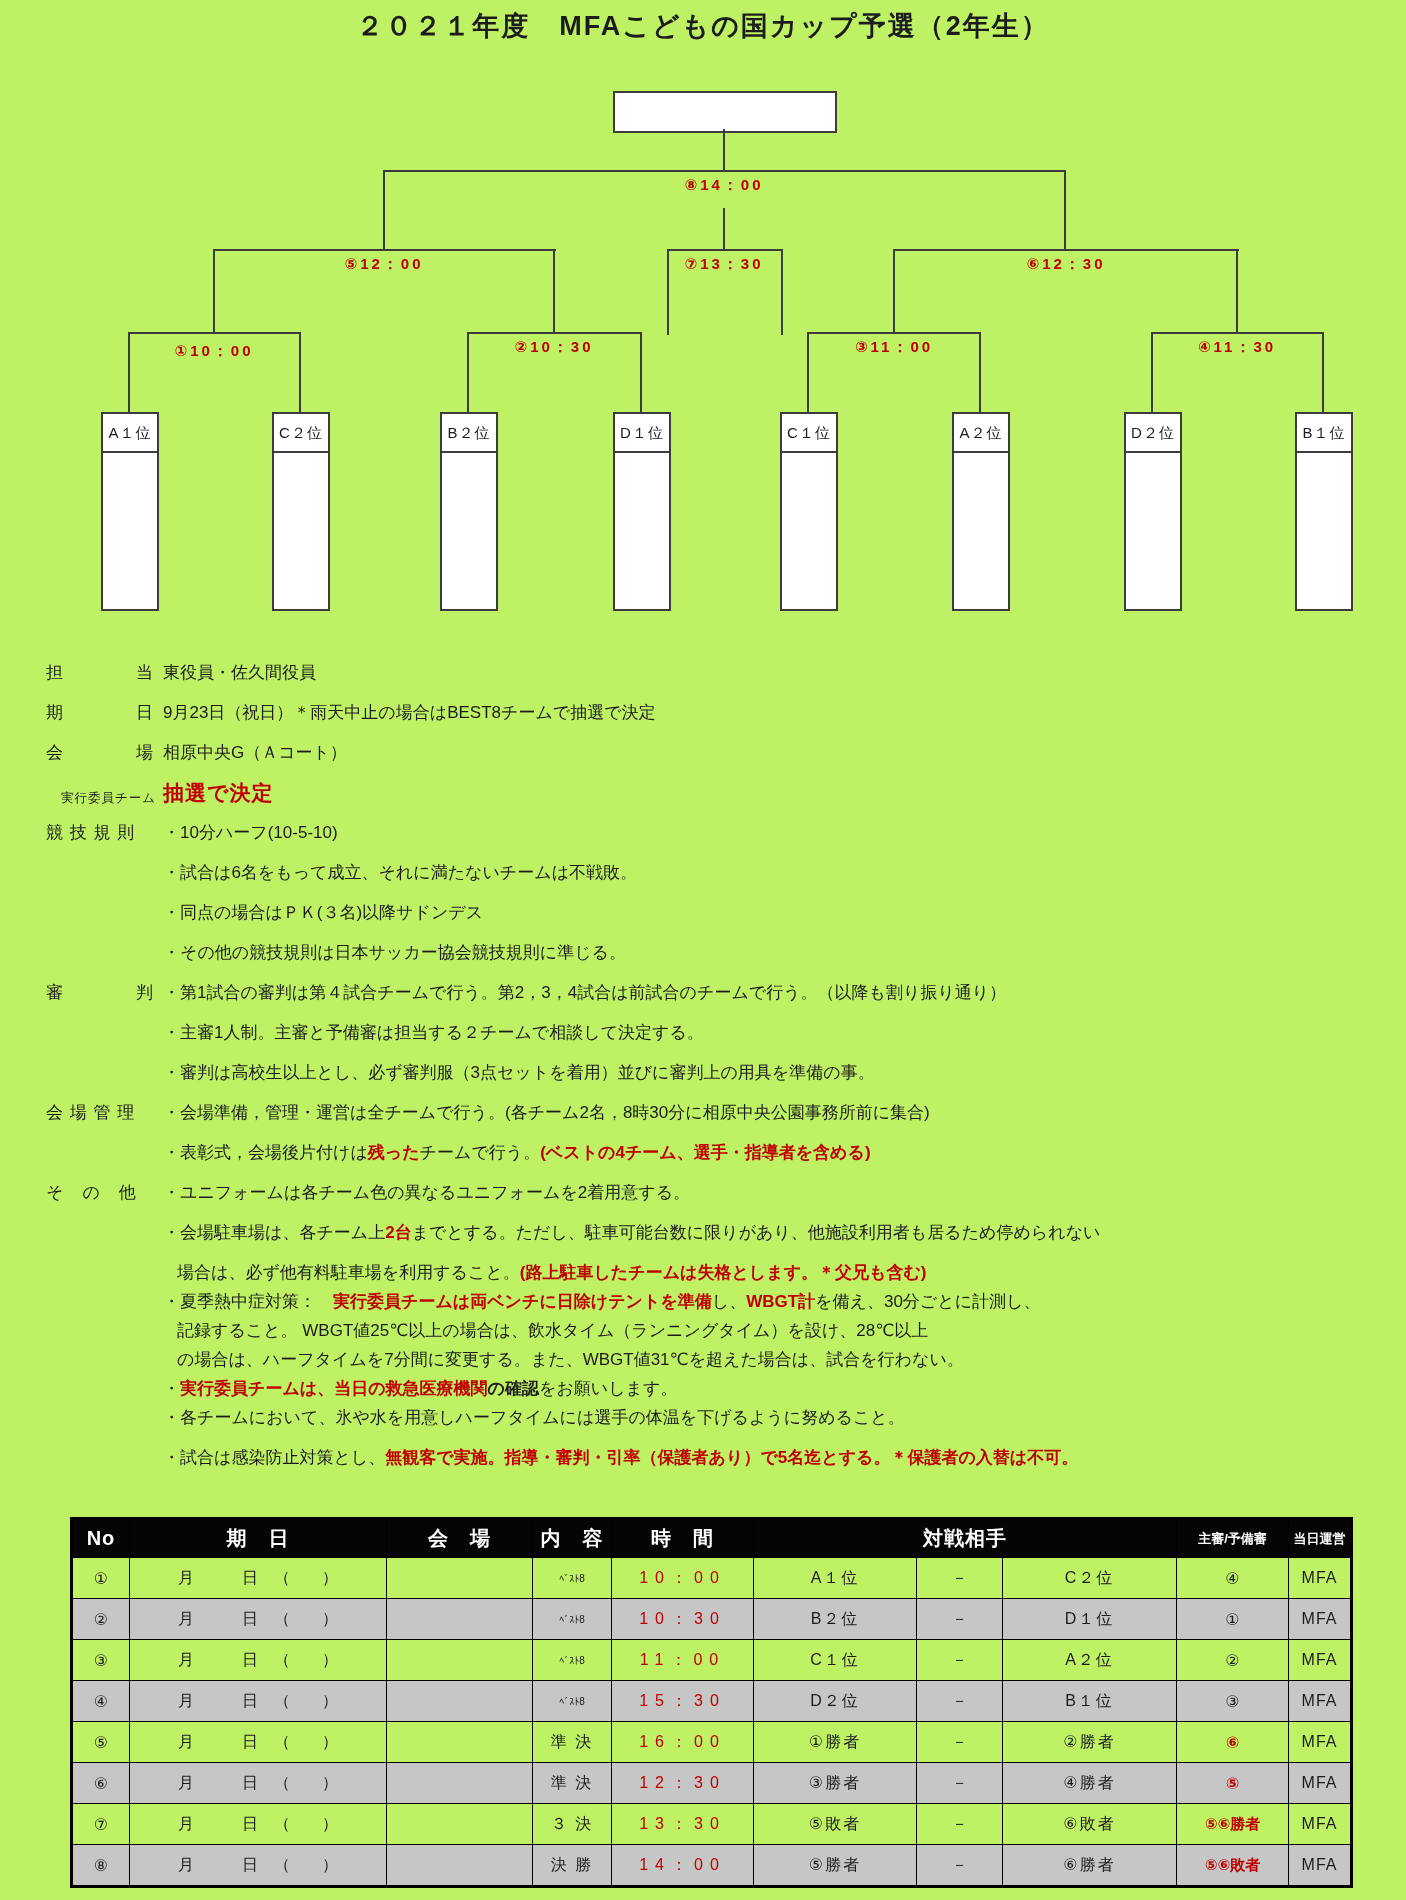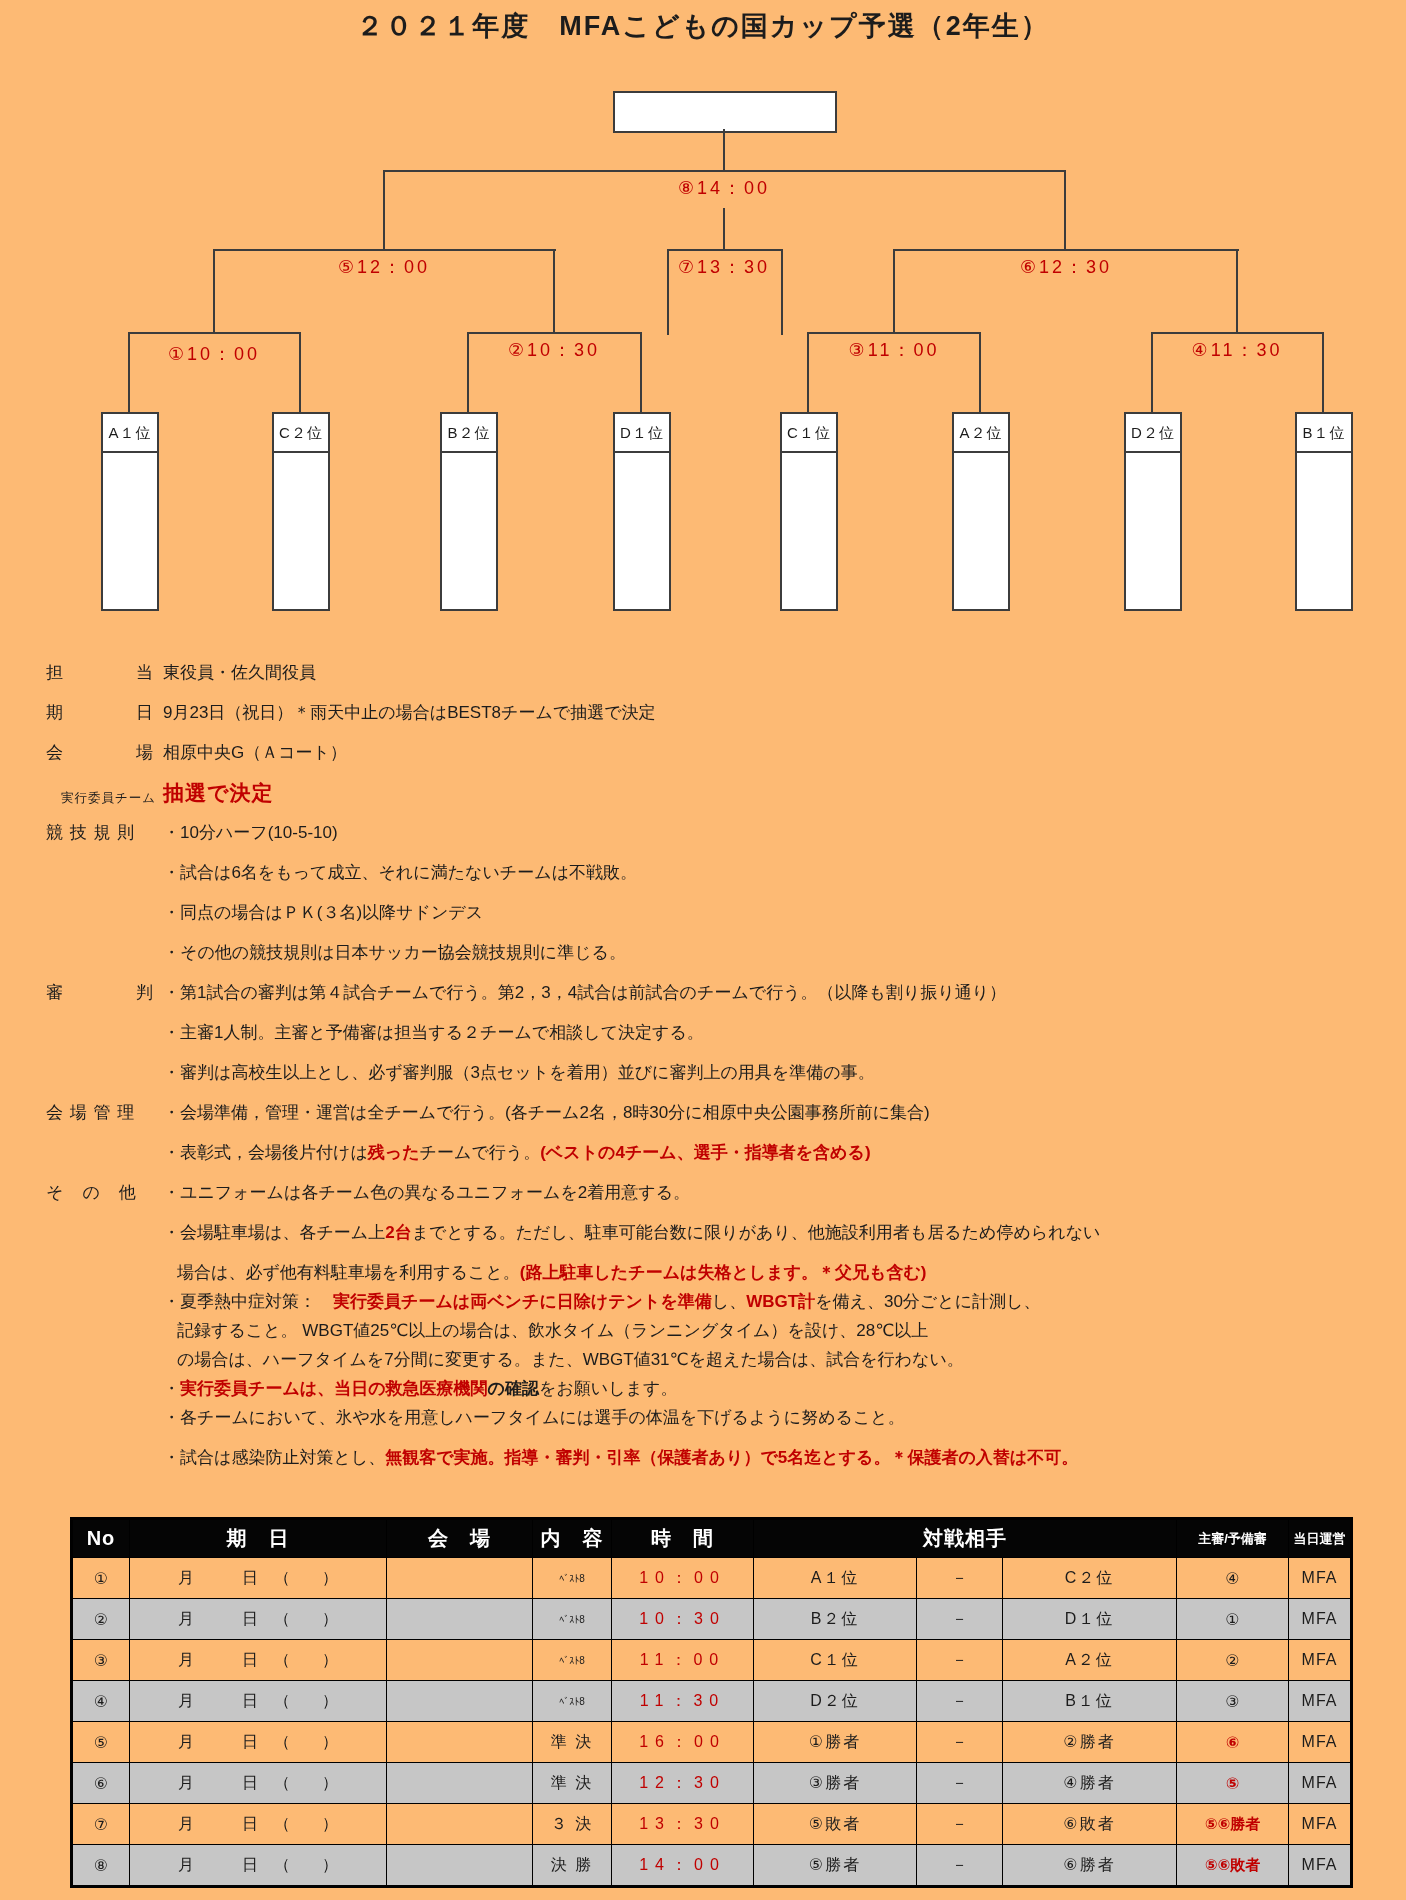--- a/index.html
+++ b/index.html
@@ -1,25 +1,25 @@
 <!DOCTYPE html>
 <html><head>
 <meta charset="utf-8">
 <style>
   html,body{margin:0;padding:0;background:#fff;}
-  .page{position:relative;width:1406px;height:1900px;background:#fdba74;overflow:hidden;
+  .page{position:relative;width:1406px;height:1900px;background:#bef264;overflow:hidden;
         font-family:"Liberation Sans","DejaVu Sans",sans-serif;color:#1c1c1c;}
   .page-title{position:absolute;top:8px;left:0;width:100%;text-align:center;
         font-size:27px;font-weight:600;letter-spacing:2px;white-space:nowrap;}
   
   .bl{position:absolute;background:#3c3c3c;}
   .bl.v{width:2px;} .bl.h{height:2px;}
   .champion{position:absolute;left:613px;top:91px;width:220px;height:38px;border:2px solid #3c3c3c;background:#fff;}
-  .mlabel{position:absolute;transform:translateX(-50%);color:#c00000;font-size:18px;
-        letter-spacing:3px;white-space:nowrap;font-weight:400;}
+  .mlabel{position:absolute;transform:translateX(-50%);color:#c00000;font-size:15px;
+        letter-spacing:3px;white-space:nowrap;font-weight:700;}
   .team{position:absolute;top:412px;width:54px;border:2px solid #3c3c3c;background:#fff;}
   .team-name{height:37px;line-height:37px;text-align:center;font-size:15px;letter-spacing:1px;
         border-bottom:2px solid #3c3c3c;white-space:nowrap;}
   .team-rest{height:156px;}
   
   .info-line{position:absolute;left:0;width:1406px;font-size:17px;line-height:20px;white-space:nowrap;}
   .info-label{position:absolute;left:46px;letter-spacing:1px;}
   .info-label.small{left:33px;top:5px;font-size:12.5px;letter-spacing:1px;margin-left:28px;}
   .info-body{position:absolute;left:163px;}
   .info-body.indent{left:177px;}
@@ -266,21 +266,21 @@
             <td class="c-vs">－</td>
             <td class="c-team">A２位</td>
             <td class="c-ref">②</td>
             <td class="c-org">MFA</td>
           </tr>
           <tr class="shade">
             <td class="c-no">④</td>
             <td class="c-date">月　　　日　（　　）</td>
             <td class="c-venue"></td>
             <td class="c-stage kana">ﾍﾞｽﾄ8</td>
-            <td class="c-time">11：30</td>
+            <td class="c-time">15：30</td>
             <td class="c-team">D２位</td>
             <td class="c-vs">－</td>
             <td class="c-team">B１位</td>
             <td class="c-ref">③</td>
             <td class="c-org">MFA</td>
           </tr>
           <tr>
             <td class="c-no">⑤</td>
             <td class="c-date">月　　　日　（　　）</td>
             <td class="c-venue"></td>

